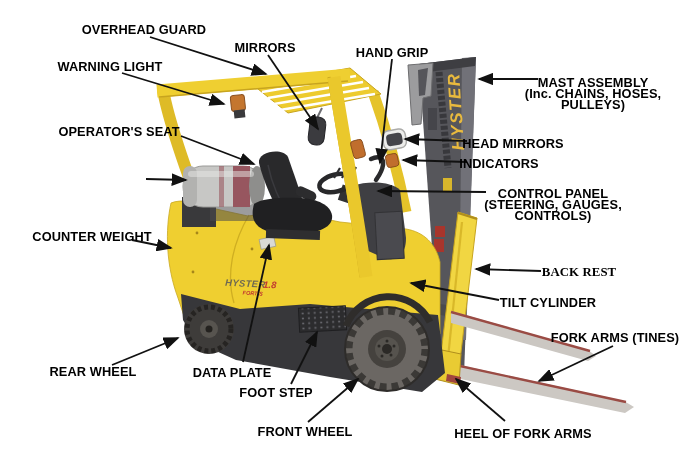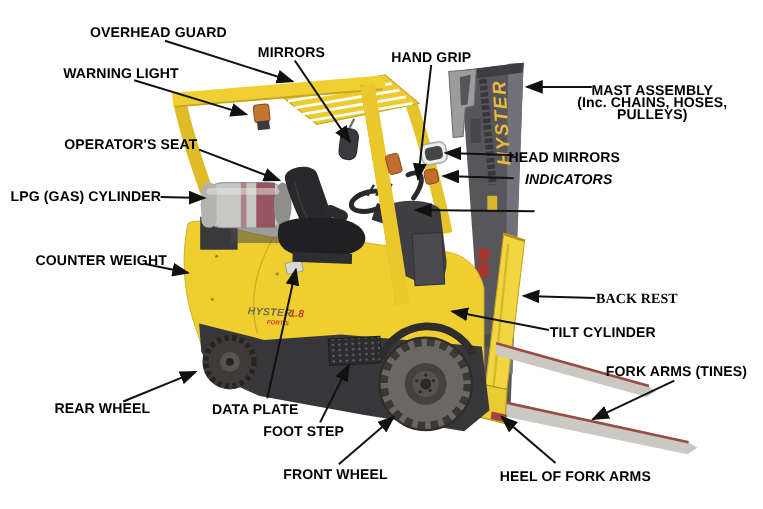--- a/index.html
+++ b/index.html
@@ -203,22 +203,24 @@
   <div id="labels">
       <div class="part-label" style="left: 144px; top: 29px;">OVERHEAD GUARD</div>
       <div class="part-label" style="left: 265px; top: 47px;">MIRRORS</div>
       <div class="part-label" style="left: 392px; top: 52px;">HAND GRIP</div>
       <div class="part-label" style="left: 110px; top: 66px;">WARNING LIGHT</div>
       <div class="part-label" style="left: 119px; top: 131px;">OPERATOR'S SEAT</div>
       <div class="part-label" style="left: 593px; top: 93px;">MAST ASSEMBLY
 (Inc. CHAINS, HOSES,
 PULLEYS)</div>
       <div class="part-label" style="left: 513px; top: 143px;">HEAD MIRRORS</div>
-      <div class="part-label" style="left: 517px; top: 163px; font-style: italic;">INDICATORS</div>
-      <div class="part-label" style="left: 78px; top: 178px;">LPG (GAS) CYLINDER</div>
+      <div class="part-label" style="left: 499px; top: 163px;">INDICATORS</div>
+      <div class="part-label" style="left: 553px; top: 204px;">CONTROL PANEL
+(STEERING, GAUGES,
+CONTROLS)</div>
       <div class="part-label" style="left: 71px; top: 236px; margin-left: 21px;">COUNTER WEIGHT</div>
       <div class="part-label" style="left: 579px; top: 272px; font-family: Liberation Serif, serif;">BACK REST</div>
       <div class="part-label" style="left: 548px; top: 302px;">TILT CYLINDER</div>
       <div class="part-label" style="left: 615px; top: 337px;">FORK ARMS (TINES)</div>
       <div class="part-label" style="left: 93px; top: 371px;">REAR WHEEL</div>
       <div class="part-label" style="left: 232px; top: 372px;">DATA PLATE</div>
       <div class="part-label" style="left: 276px; top: 392px;">FOOT STEP</div>
       <div class="part-label" style="left: 305px; top: 431px;">FRONT WHEEL</div>
       <div class="part-label" style="left: 523px; top: 433px;">HEEL OF FORK ARMS</div>
     </div>

